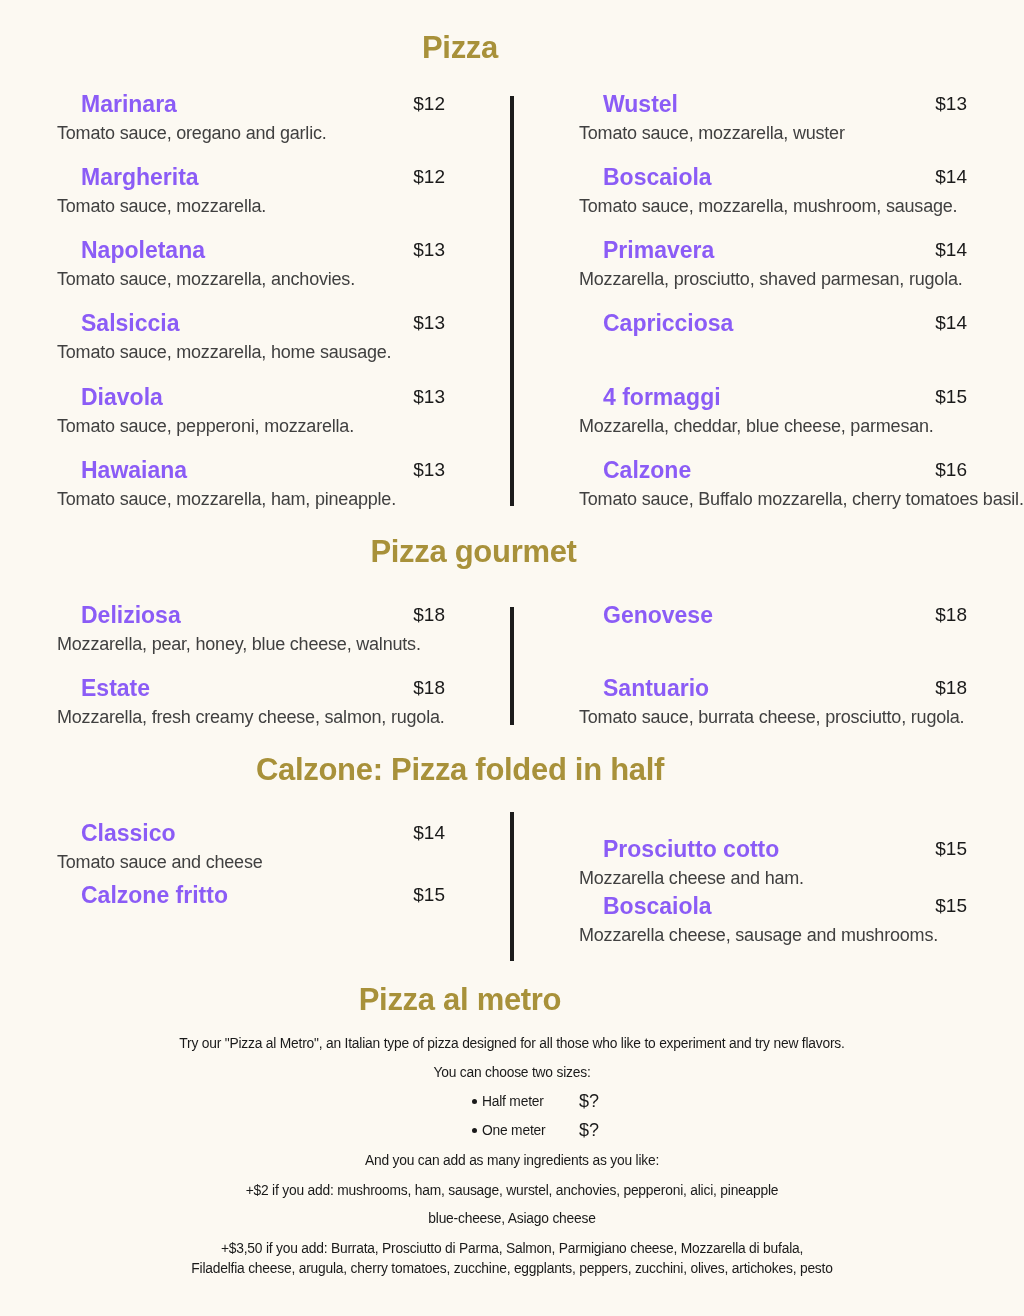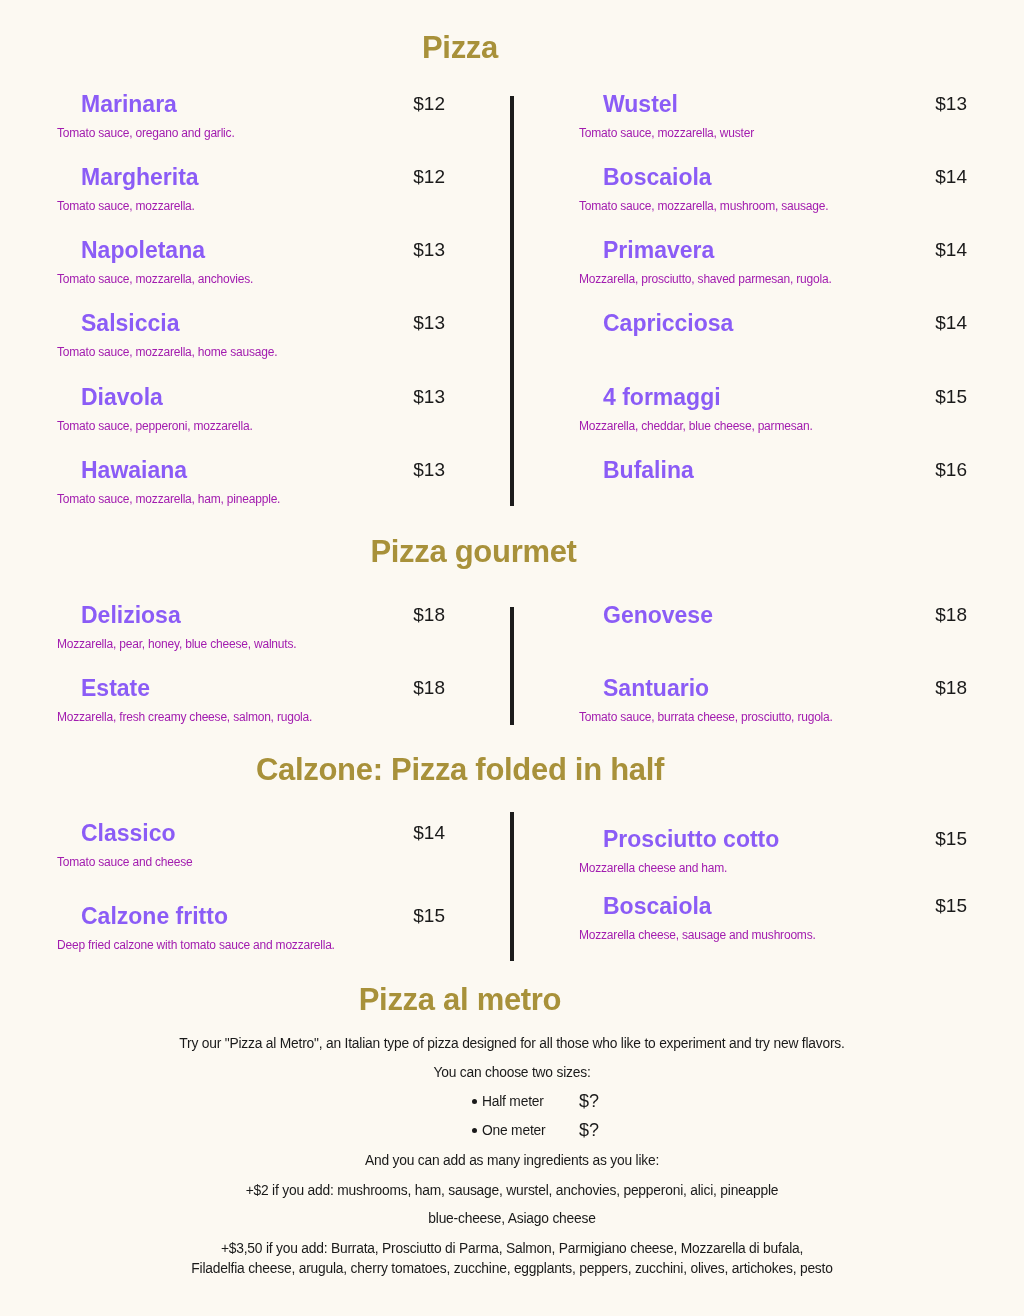--- a/index.html
+++ b/index.html
@@ -50,23 +50,23 @@
       right: 2px;
       top: 0;
       font-size: 19px;
       line-height: 22px;
       color: #1a1a1a;
     }
     .item-desc {
       position: absolute;
       left: 0;
       top: 32px;
-      font-size: 12px;
+      font-size: 18px;
       line-height: 17px;
-      color: #a21caf;
+      color: #404040;
       white-space: nowrap;
       letter-spacing: -0.2px;
     }
     .divider {
       position: absolute;
       left: 510px;
       width: 4px;
       background: #1c1c1c;
     }
     .metro-text {
@@ -167,22 +167,23 @@
   <div class="item" style="top:219px;">
     <span class="item-name">Capricciosa</span>
     <span class="item-price">$14</span>
   </div>
   <div class="item" style="top:293px;">
     <span class="item-name">4 formaggi</span>
     <span class="item-price">$15</span>
     <span class="item-desc">Mozzarella, cheddar, blue cheese, parmesan.</span>
   </div>
   <div class="item" style="top:366px;">
-    <span class="item-name">Bufalina</span>
+    <span class="item-name">Calzone</span>
     <span class="item-price">$16</span>
+    <span class="item-desc">Tomato sauce, Buffalo mozzarella, cherry tomatoes basil.</span>
   </div>
 </div>
 
 <h2 class="section-title" style="top:534px;padding-left:27px;">Pizza gourmet</h2>
 
 <div class="col left" style="top:604px;">
   <div class="item" style="top:0px;">
     <span class="item-name">Deliziosa</span>
     <span class="item-price">$18</span>
     <span class="item-desc">Mozzarella, pear, honey, blue cheese, walnuts.</span>
@@ -209,31 +210,30 @@
 </div>
 
 <h2 class="section-title" style="top:752px;">Calzone: Pizza folded in half</h2>
 
 <div class="col left" style="top:822px;">
   <div class="item" style="top:0px;">
     <span class="item-name">Classico</span>
     <span class="item-price">$14</span>
     <span class="item-desc">Tomato sauce and cheese</span>
   </div>
-  <div class="item" style="top:83px;">
+  <div class="item" style="top:62px;">
     <span class="item-name">Calzone fritto</span>
     <span class="item-price">$15</span>
-    <span class="item-desc">Deep fried calzone with tomato sauce and mozzarella.</span>
   </div>
 </div>
 
 <div class="divider" style="top:812px; height:149px;"></div>
 
 <div class="col right" style="top:822px;">
-  <div class="item" style="top:6px;">
+  <div class="item" style="top:16px;">
     <span class="item-name">Prosciutto cotto</span>
     <span class="item-price">$15</span>
     <span class="item-desc">Mozzarella cheese and ham.</span>
   </div>
   <div class="item" style="top:73px;">
     <span class="item-name">Boscaiola</span>
     <span class="item-price">$15</span>
     <span class="item-desc">Mozzarella cheese, sausage and mushrooms.</span>
   </div>
 </div>

